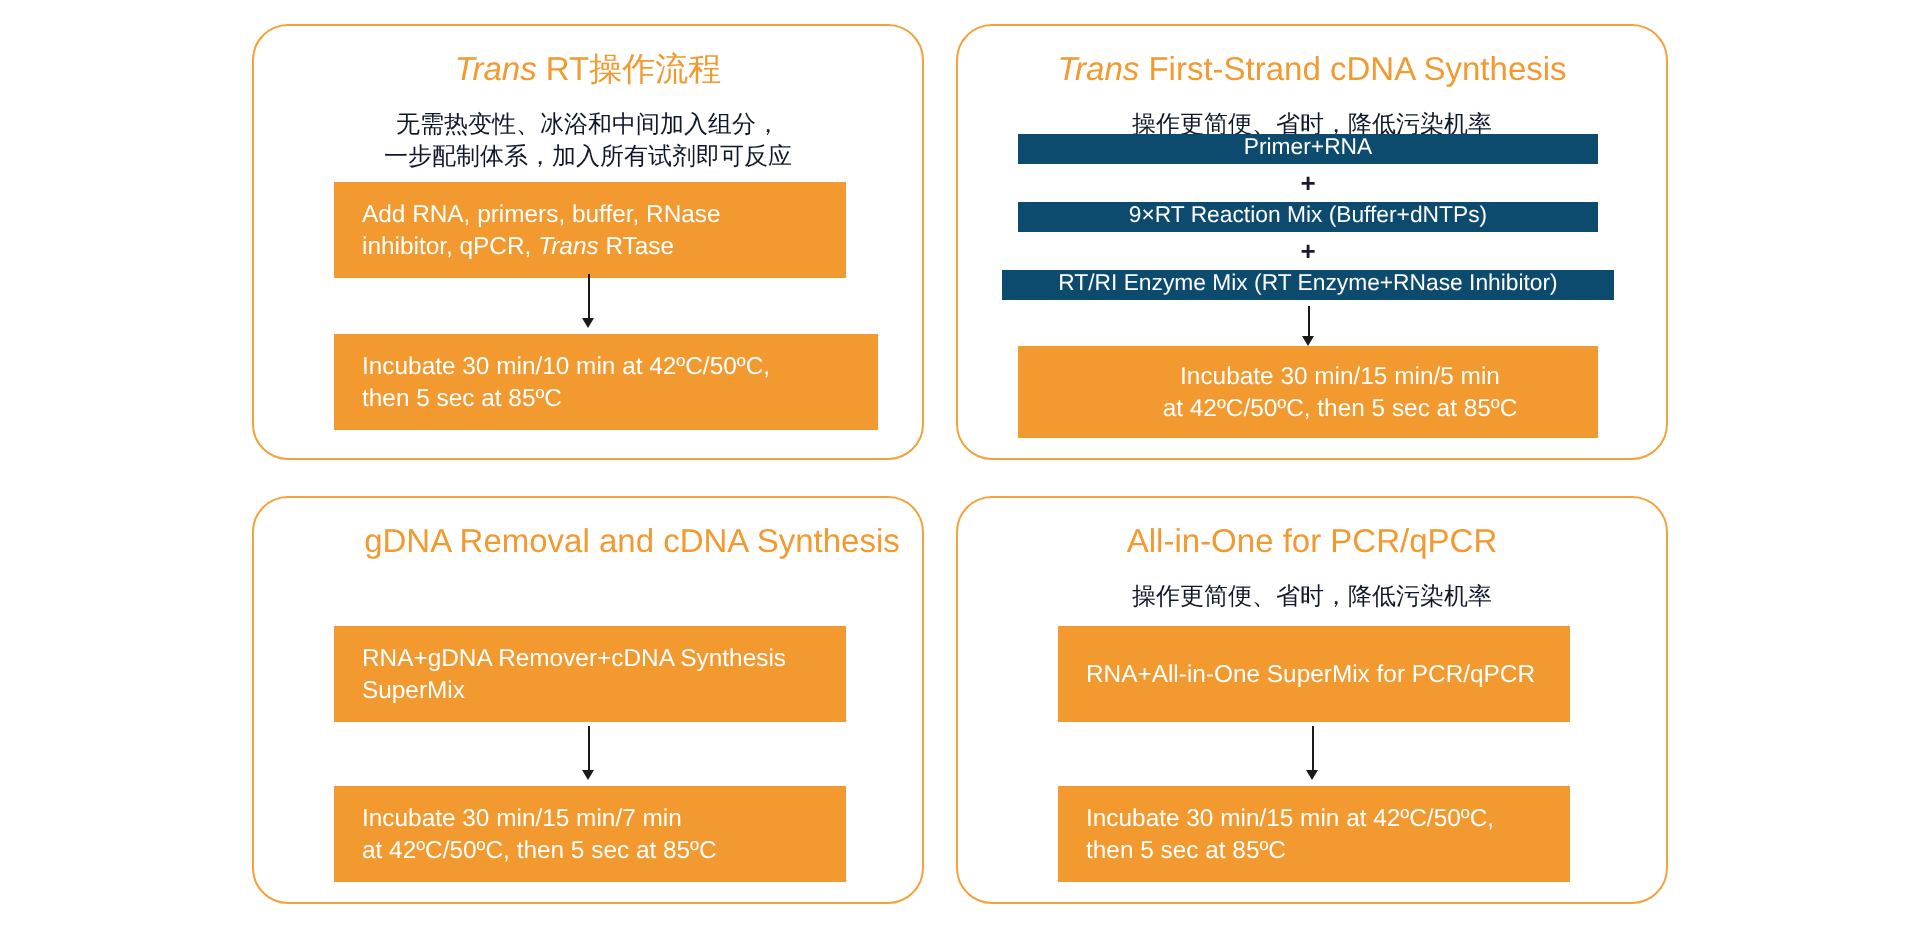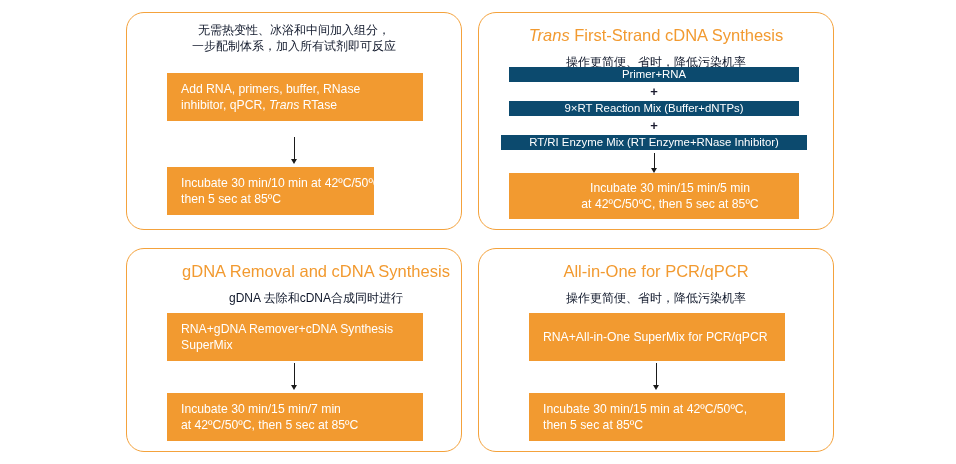--- a/index.html
+++ b/index.html
@@ -124,37 +124,40 @@
     border-top: 5px solid #1a1a1a;
   }
 </style>
 </head>
 <body>
 
 <div id="root">
 
   <div class="panel panel-p1">
 
+    <div class="panel-title">
+      <span class="ital">Trans</span><span> RT操作流程</span>
+    </div>
 
     <div class="panel-sub">
       <span class="line">无需热变性、冰浴和中间加入组分，</span>
       <span class="line">一步配制体系，加入所有试剂即可反应</span>
     </div>
 
-    <div class="obox pad" style="left:40px; top:60px; width:256px; height:48px;">
+    <div class="obox pad" style="left:40px; top:78px; width:256px; height:48px;">
       <span class="line">Add RNA, primers, buffer, RNase</span>
       <span class="line"><span>inhibitor, qPCR, </span><span class="ital">Trans</span><span> RTase</span></span>
     </div>
 
     <div class="arrow" style="left:162px; top:124px; height:28px;">
       <div class="shaft" style="height:23px;"></div>
       <div class="head" style="top:22px;"></div>
     </div>
 
-    <div class="obox pad" style="left:40px; top:154px; width:207px; height:48px;">
+    <div class="obox pad" style="left:40px; top:154px; width:272px; height:48px;">
       <span class="line">Incubate 30 min/10 min at 42ºC/50ºC,</span>
       <span class="line">then 5 sec at 85ºC</span>
     </div>
   </div>
 
   <div class="panel panel-p2">
 
     <div class="panel-title">
       <span class="ital">Trans</span><span> First-Strand cDNA Synthesis</span>
     </div>
@@ -183,23 +186,20 @@
       <span class="line">at 42ºC/50ºC, then 5 sec at 85ºC</span>
     </div>
   </div>
 
   <div class="panel panel-p3">
 
     <div class="panel-title">
       <span class="ital"></span><span>gDNA Removal and cDNA Synthesis</span>
     </div>
 
-    <div class="panel-sub">
-      <span class="line">gDNA 去除和cDNA合成同时进行</span>
-    </div>
 
     <div class="obox pad" style="left:40px; top:64px; width:256px; height:48px;">
       <span class="line">RNA+gDNA Remover+cDNA Synthesis</span>
       <span class="line">SuperMix</span>
     </div>
 
     <div class="arrow" style="left:162px; top:114px; height:28px;">
       <div class="shaft" style="height:23px;"></div>
       <div class="head" style="top:22px;"></div>
     </div>

